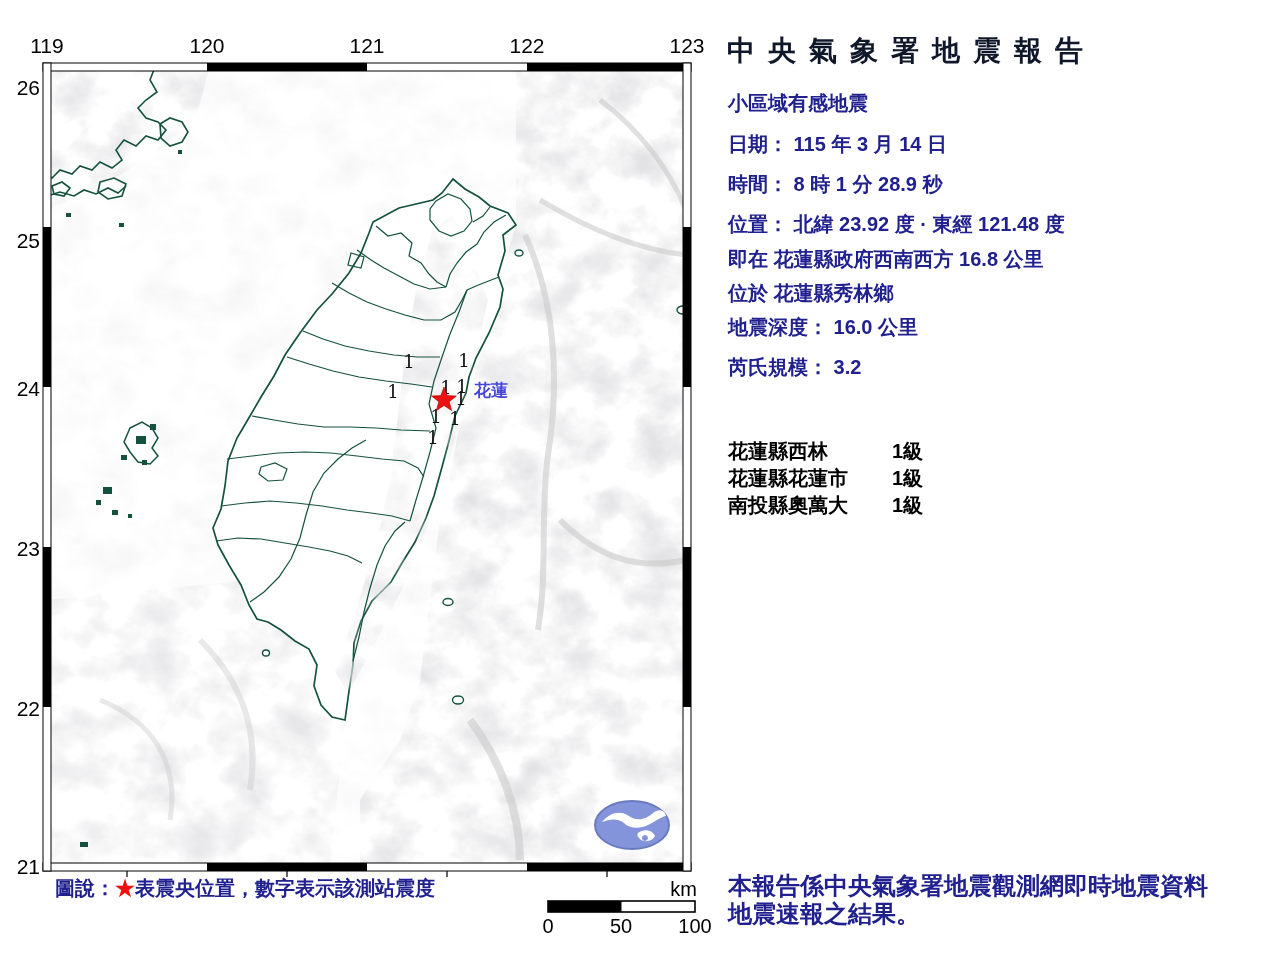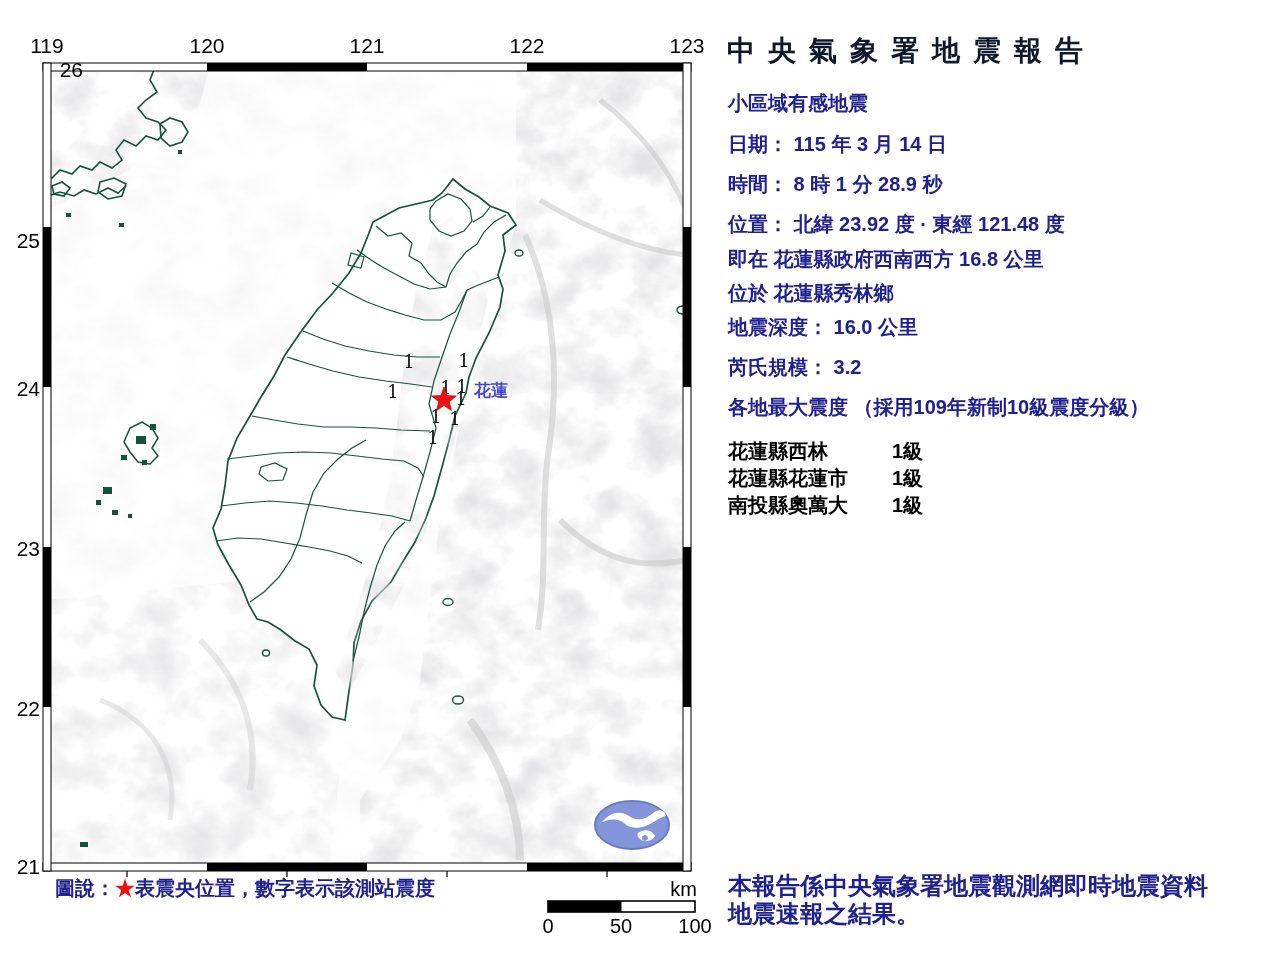--- a/index.html
+++ b/index.html
@@ -161,21 +161,21 @@
       <rect x="548" y="901" width="73.5" height="11" fill="#000000"></rect>
     </g>
   </svg>
 
   <div class="t axis" style="left:17px;top:34px;width:60px;text-align:center;">119</div>
   <div class="t axis" style="left:177px;top:34px;width:60px;text-align:center;">120</div>
   <div class="t axis" style="left:337px;top:34px;width:60px;text-align:center;">121</div>
   <div class="t axis" style="left:497px;top:34px;width:60px;text-align:center;">122</div>
   <div class="t axis" style="left:657px;top:34px;width:60px;text-align:center;">123</div>
 
-  <div class="t axis" style="left:0;top:58px;width:40px;text-align:right;margin-left:43px;">26</div>
+  <div class="t axis" style="left:0;top:76px;width:40px;text-align:right;">26</div>
   <div class="t axis" style="left:0;top:217px;width:40px;text-align:right;margin-top:12px;">25</div>
   <div class="t axis" style="left:0;top:377px;width:40px;text-align:right;">24</div>
   <div class="t axis" style="left:0;top:537px;width:40px;text-align:right;">23</div>
   <div class="t axis" style="left:0;top:697px;width:40px;text-align:right;">22</div>
   <div class="t axis" style="left:0;top:855px;width:40px;text-align:right;">21</div>
 
   <div class="t km" style="left:640px;top:878px;width:57px;text-align:right;">km</div>
   <div class="t scale-num" style="left:526px;top:915px;">0</div>
   <div class="t scale-num" style="left:599px;top:915px;">50</div>
   <div class="t scale-num" style="left:673px;top:915px;">100</div>
@@ -187,21 +187,20 @@
   <div class="t title" style="left:727px;top:32px;">中央氣象署地震報告</div>
   <div class="t body-line" style="left:728px;top:90px;">小區域有感地震</div>
 
   <div class="t body-line" style="left:728px;top:131px;">日期：  115 年 3 月 14 日</div>
   <div class="t body-line" style="left:728px;top:171px;">時間：  8 時 1 分 28.9 秒</div>
   <div class="t body-line" style="left:728px;top:211px;">位置：  北緯 23.92 度 · 東經 121.48 度</div>
   <div class="t body-line" style="left:728px;top:246px;">即在  花蓮縣政府西南西方  16.8  公里</div>
   <div class="t body-line" style="left:728px;top:280px;">位於  花蓮縣秀林鄉</div>
   <div class="t body-line" style="left:728px;top:314px;">地震深度：  16.0  公里</div>
   <div class="t body-line" style="left:728px;top:354px;">芮氏規模：  3.2</div>
-  <div class="t body-line" style="left:728px;top:394px;">各地最大震度 （採用109年新制10級震度分級）</div>
 
   <div>
     <div class="t station" style="left:728px;top:438px;">花蓮縣西林</div>
     <div class="t station" style="left:892px;top:438px;">1級</div>
     <div class="t station" style="left:728px;top:465px;">花蓮縣花蓮市</div>
     <div class="t station" style="left:892px;top:465px;">1級</div>
     <div class="t station" style="left:728px;top:492px;">南投縣奧萬大</div>
     <div class="t station" style="left:892px;top:492px;">1級</div>
   </div>
 

